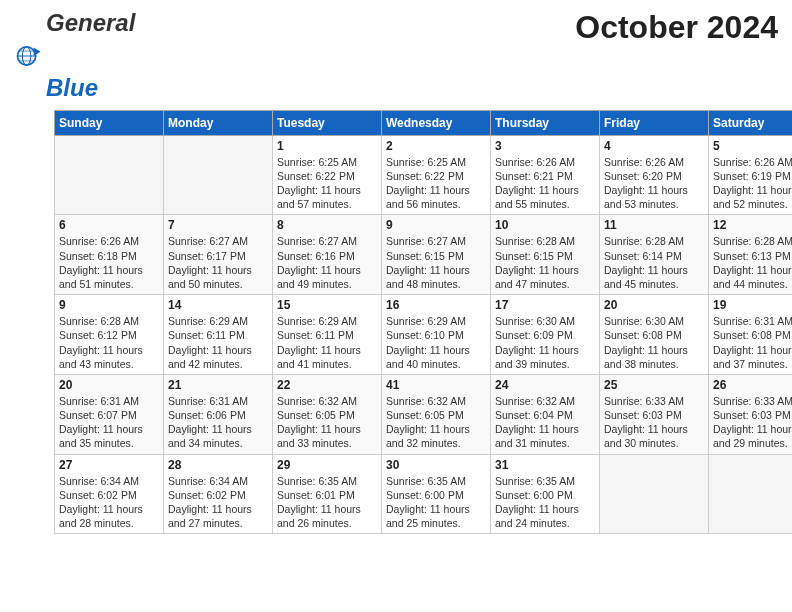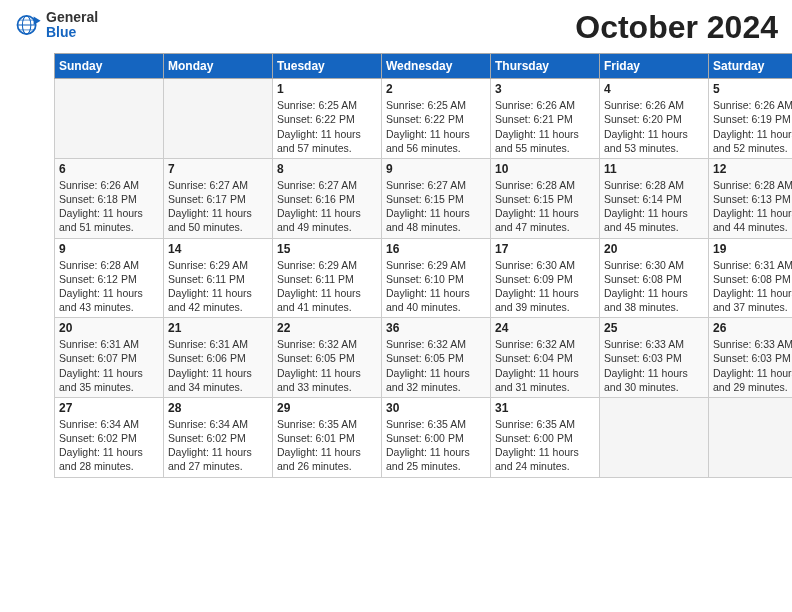--- a/index.html
+++ b/index.html
@@ -21,27 +21,28 @@
       justify-content: space-between;
       align-items: flex-start;
       margin-bottom: 8px;
     }
     .logo-area {
       display: flex;
       align-items: center;
       gap: 0px;
     }
     .logo-text {
-      font-size: 14px;
+      font-size: 24px;
       font-weight: bold;
       color: #333;
       line-height: 1.1;
+      font-style: italic;
     }
     .logo-text .general { display: block; }
-    .logo-text .blue { display: block; color: #1565c0; }
+    .logo-text .blue { display: block; color: #1565c0; margin-top: 39px; }
     .logo-icon {
       width: 28px;
       height: 28px;
       margin-right: 4px;
       flex-shrink: 0;
     }
     .title-area {
       text-align: right;
     }
     .month-title {
@@ -271,21 +272,21 @@
 Sunset: 6:06 PM
 Daylight: 11 hours and 34 minutes.</div>
           </td>
           <td>
             <div class="day-number">22</div>
             <div class="day-info" style="white-space: pre-line;">Sunrise: 6:32 AM
 Sunset: 6:05 PM
 Daylight: 11 hours and 33 minutes.</div>
           </td>
           <td>
-            <div class="day-number">36</div>
+            <div class="day-number">41</div>
             <div class="day-info" style="white-space: pre-line;">Sunrise: 6:32 AM
 Sunset: 6:05 PM
 Daylight: 11 hours and 32 minutes.</div>
           </td>
           <td>
             <div class="day-number">24</div>
             <div class="day-info" style="white-space: pre-line;">Sunrise: 6:32 AM
 Sunset: 6:04 PM
 Daylight: 11 hours and 31 minutes.</div>
           </td>

